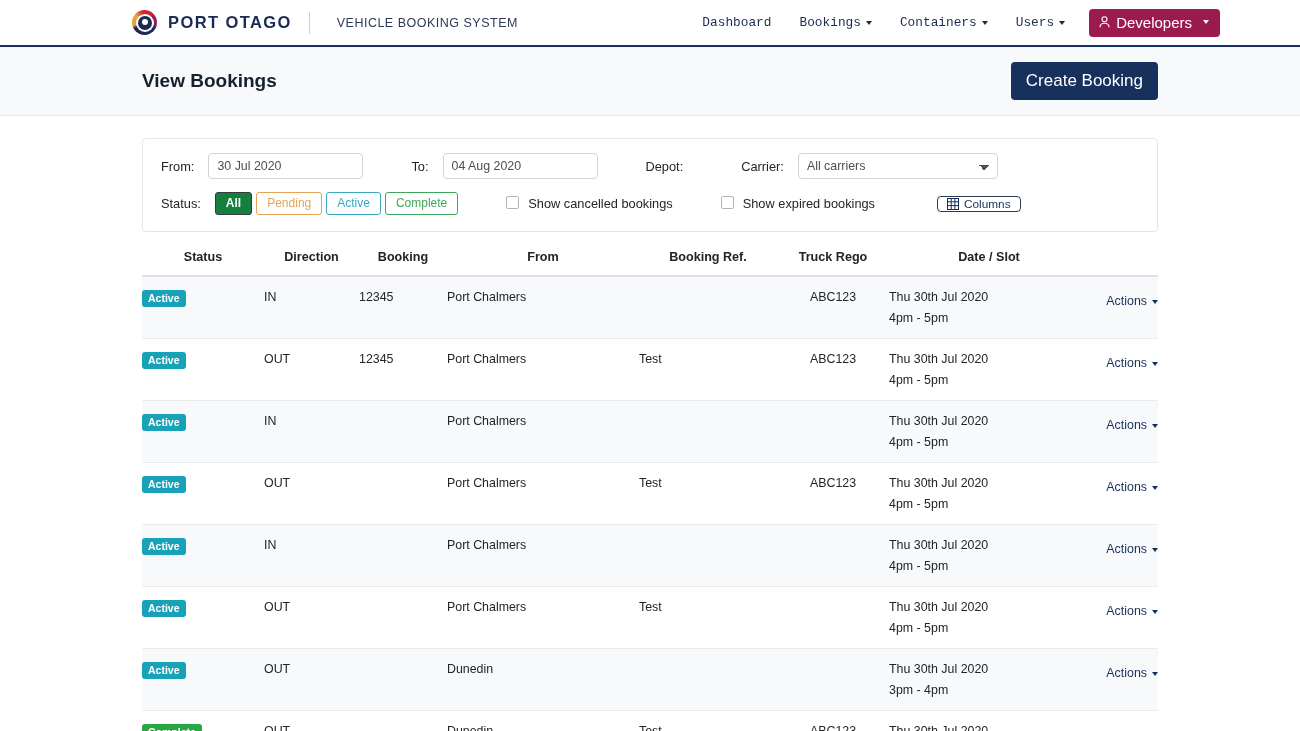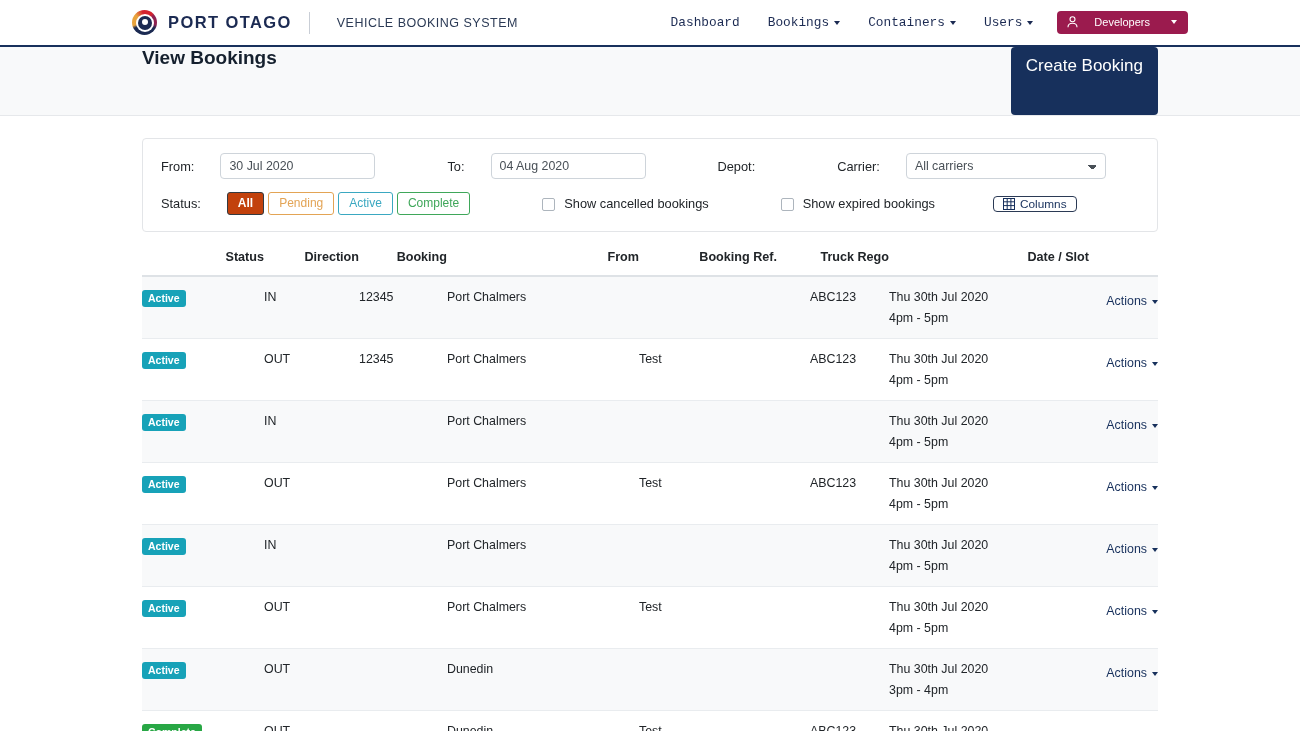--- a/index.html
+++ b/index.html
@@ -12,21 +12,21 @@
     color: #212529;
   }
 
   
   .topnav {
     height: 47px;
     background: #ffffff;
     border-bottom: 2px solid #18305c;
     display: flex;
     align-items: center;
-    padding: 0 112px 0 0;
+    padding: 0 80px 0 0;
     position: relative;
   }
   .brand {
     display: flex;
     align-items: center;
     margin-left: 132px;
     gap: 11px;
   }
   .logo-mark {
     width: 25px; height: 25px;
@@ -102,38 +102,39 @@
     width: 0; height: 0;
     border-left: 3.6px solid transparent;
     border-right: 3.6px solid transparent;
     border-top: 4.2px solid currentColor;
     margin-left: 5px;
     vertical-align: middle;
   }
   .dev-btn {
     background: #9b1b4e;
     color: #ffffff;
-    font-size: 11px;
+    font-size: 15px;
     border-radius: 4px;
     padding: 5px 11px 6px 10px;
     display: flex;
     align-items: center;
-    gap: 16px;
+    gap: 6px;
     margin-left: 10px;
     cursor: pointer;
     white-space: nowrap;
   }
   .person-ico { display: block; }
 
   
   .page-head {
     background: #f8f9fa;
     border-bottom: 1px solid #e6e8eb;
     height: 69px;
     display: flex;
+    align-items: center;
     padding: 0 142px;
   }
   .page-title {
     font-size: 19px;
     font-weight: bold;
     color: #15202e;
   }
   .create-btn {
     margin-left: auto;
     background: #17305c;
@@ -152,21 +153,21 @@
   .filters {
     margin-top: 22px;
     border: 1px solid #e3e5e8;
     border-radius: 4px;
     background: #fff;
     padding: 14px 18px 16px 18px;
   }
   .filter-row {
     display: flex;
     align-items: center;
-    gap: 16px;
+    gap: 4px;
   }
   .filter-row + .filter-row { margin-top: 13px; }
   .flabel {
     font-size: 12.8px;
     color: #212529;
     margin-right: 10px;
     white-space: nowrap;
   }
   .txt-input {
     border: 1px solid #ced4da;
@@ -212,26 +213,26 @@
   .seg-btn {
     font-size: 12px;
     border-radius: 3px;
     padding: 3px 10px;
     border: 1px solid transparent;
     background: #fff;
     cursor: pointer;
     white-space: nowrap;
     line-height: 15px;
   }
-  .seg-all      { background: #c2410c; color: #fff; border-color: #343a40; font-weight: bold; }
+  .seg-all      { background: #15803d; color: #fff; border-color: #343a40; font-weight: bold; }
   .seg-pending  { color: #e3a455; border-color: #e3a455; text-align: center; }
   .seg-active   { color: #3aa8c1; border-color: #3aa8c1; }
   .seg-complete { color: #3fa75a; border-color: #3fa75a; }
 
-  .chk-wrap { display: flex; align-items: flex-end; gap: 9px; cursor: pointer; }
+  .chk-wrap { display: flex; align-items: flex-start; gap: 9px; cursor: pointer; }
   .chk {
     width: 13px; height: 13px;
     border: 1px solid #adb5bd;
     border-radius: 2px;
     background: #fff;
     flex: 0 0 auto;
   }
   .chk-label { font-size: 12.8px; color: #212529; white-space: nowrap; }
 
   .cols-btn {
@@ -239,31 +240,32 @@
     border-radius: 4px;
     color: #17305c;
     font-size: 11.8px;
     padding: 0 9px;
     display: flex;
     align-items: center;
     gap: 5px;
     cursor: pointer;
     background: #fff;
     white-space: nowrap;
+    margin-left: 28px;
   }
 
   
   table.bookings {
     width: 100%;
     border-collapse: collapse;
     margin-top: 18px;
     table-layout: fixed;
   }
   table.bookings th {
-    text-align: right;
+    text-align: center;
     font-size: 12.6px;
     font-weight: bold;
     color: #212529;
     padding: 0 0 11px 0;
     border-bottom: 2px solid #dee2e6;
   }
   table.bookings td {
     font-size: 12.4px;
     color: #212529;
     padding: 13px 0;

